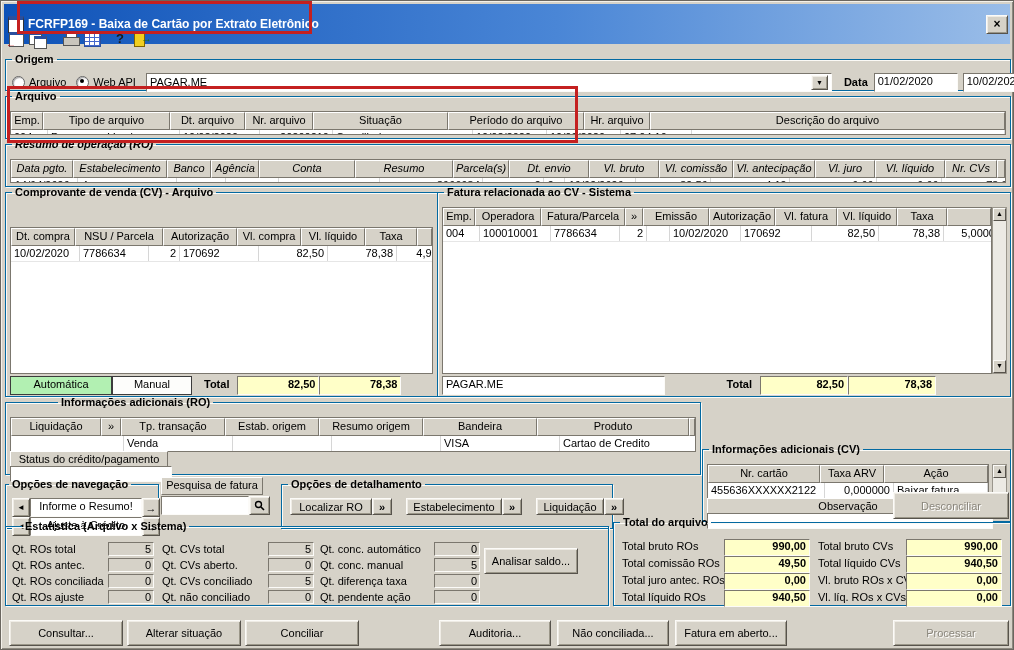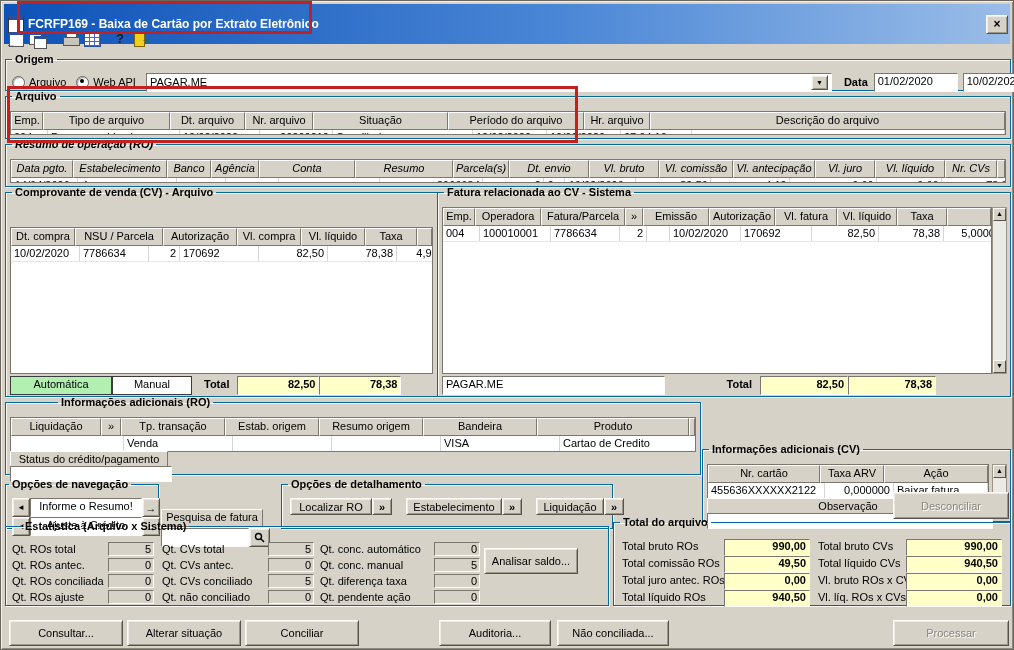--- a/index.html
+++ b/index.html
@@ -331,21 +331,21 @@
       <span class="field navfield">Informe o Resumo!</span>
       <span class="inlbtn navbtn" style="font-weight:bold;">→</span>
     </div>
     <div style="position:absolute;left:6px;top:27px;display:flex;">
       <span class="inlbtn navbtn" style="font-size:8px;">◄</span>
       <span class="field navfield">Ajuste à Crédito</span>
       <span class="inlbtn navbtn" style="font-weight:bold;">→</span>
     </div>
   </fieldset>
 
-  <div style="position:absolute;left:160px;top:508px;width:101px;">
+  <div style="position:absolute;left:160px;top:476px;width:101px;">
     <div class="th" style="width:100px">Pesquisa de fatura</div>
     <div style="display:flex;margin-top:1px;">
       <span class="field" style="width:80px;height:17px;"></span>
       <span class="inlbtn" style="width:19px;height:17px;">
         <svg width="11" height="11" viewBox="0 0 11 11">
             <circle cx="4.5" cy="4.5" r="3" fill="none" stroke="#000" stroke-width="1.4"></circle>
             <line x1="7" y1="7" x2="10" y2="10" stroke="#000" stroke-width="1.6"></line>
           </svg>
       </span>
     </div>
@@ -386,21 +386,21 @@
           <span class="statlabel">Qt. ROs ajuste</span>
           <span class="statfield">0</span>
         </div>
     </div>
     <div style="position:absolute;left:156px;top:10px;width:152px;">
       <div class="statrow">
           <span class="statlabel">Qt. CVs total</span>
           <span class="statfield">5</span>
         </div>
       <div class="statrow">
-          <span class="statlabel">Qt. CVs antec.</span>
+          <span class="statlabel">Qt. CVs aberto.</span>
           <span class="statfield">0</span>
         </div>
       <div class="statrow">
           <span class="statlabel">Qt. CVs conciliado</span>
           <span class="statfield">5</span>
         </div>
       <div class="statrow">
           <span class="statlabel">Qt. não conciliado</span>
           <span class="statfield">0</span>
         </div>
@@ -464,18 +464,19 @@
           <span class="yellow" style="width:88px;height:15px;line-height:13px;">0,00</span>
         </div>
     </div>
   </fieldset>
 
   <div class="btn" style="left:126px;top:619px;width:112px;height:24px;">Alterar situação</div>
   <div class="btn" style="left:8px;top:619px;width:112px;height:24px;">Consultar...</div>
   <div class="btn" style="left:244px;top:619px;width:112px;height:24px;">Conciliar</div>
   <div class="btn" style="left:438px;top:619px;width:110px;height:24px;">Auditoria...</div>
   <div class="btn" style="left:556px;top:619px;width:110px;height:24px;">Não conciliada...</div>
+  <div class="btn" style="left:674px;top:619px;width:110px;height:24px;">Fatura em aberto...</div>
   <div class="btn disabled" style="left:892px;top:619px;width:114px;height:24px;">Processar</div>
 
   <div class="annot" style="left:16px;top:0px;width:289px;height:27px;"></div>
   <div class="annot" style="left:6px;top:85px;width:565px;height:51px;"></div>
 
 </div>
 
 </body></html>

